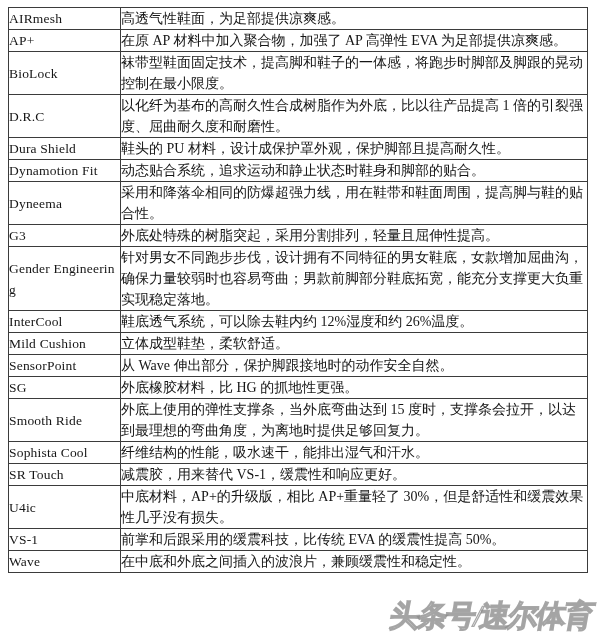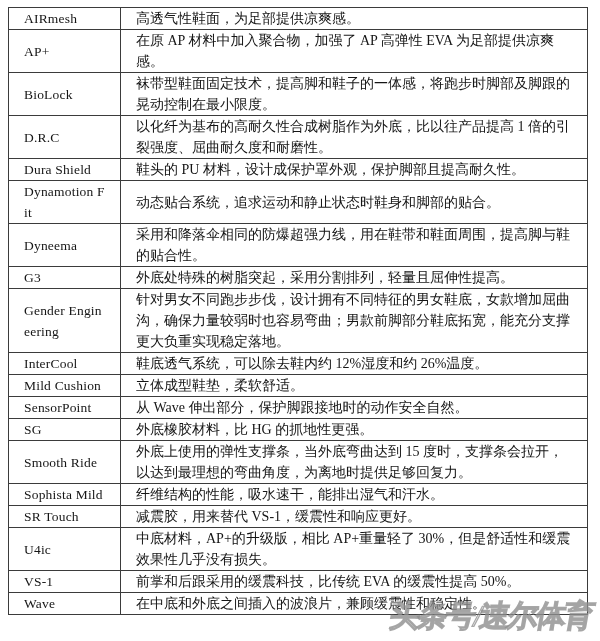--- a/index.html
+++ b/index.html
@@ -18,21 +18,21 @@
     position:absolute;
     left:8px;top:7px;
     width:579px;
     border-collapse:collapse;
     table-layout:fixed;
   }
   col.c1{width:112px;}
   col.c2{width:467px;}
   td{
     border:1px solid #3b3b3b;
-    padding:0 15px;
+    padding:0 0;
     font-size:14px;
     line-height:21px;
     color:#151515;
     vertical-align:middle;
     word-break:break-all;
   }
   td.term{
     font-size:13.5px;
     letter-spacing:0.2px;
   }
@@ -113,21 +113,21 @@
         </tr>
         <tr>
           <td class="term">SG</td>
           <td class="desc">外底橡胶材料，比 HG 的抓地性更强。</td>
         </tr>
         <tr>
           <td class="term">Smooth Ride</td>
           <td class="desc">外底上使用的弹性支撑条，当外底弯曲达到 15 度时，支撑条会拉开，以达到最理想的弯曲角度，为离地时提供足够回复力。</td>
         </tr>
         <tr>
-          <td class="term">Sophista Mild</td>
+          <td class="term">Sophista Cool</td>
           <td class="desc">纤维结构的性能，吸水速干，能排出湿气和汗水。</td>
         </tr>
         <tr>
           <td class="term">SR Touch</td>
           <td class="desc">减震胶，用来替代 VS-1，缓震性和响应更好。</td>
         </tr>
         <tr>
           <td class="term">U4ic</td>
           <td class="desc">中底材料，AP+的升级版，相比 AP+重量轻了 30%，但是舒适性和缓震效果性几乎没有损失。</td>
         </tr>

